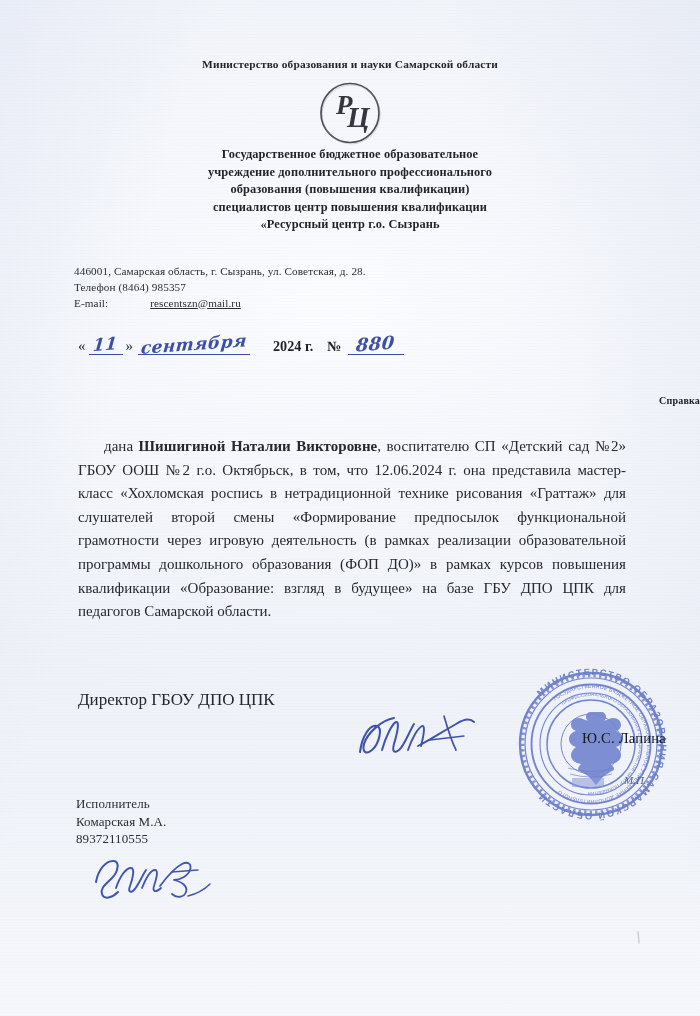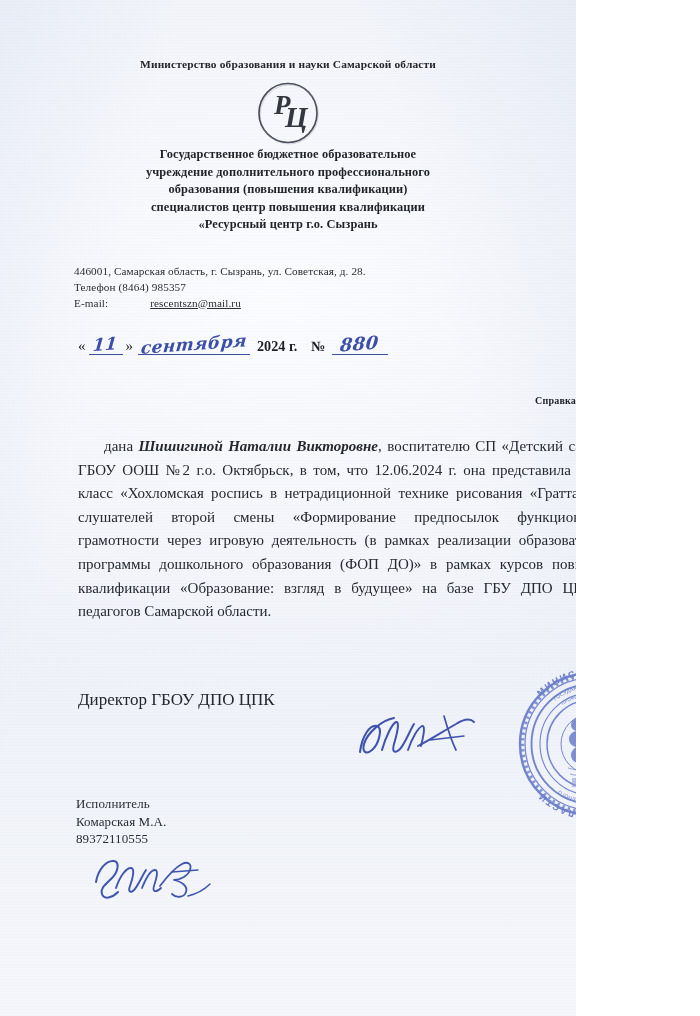--- a/index.html
+++ b/index.html
@@ -9,21 +9,21 @@
   body {
     width: 700px;
     height: 1016px;
     background: #ffffff;
     font-family: "Liberation Serif", "DejaVu Serif", serif;
     overflow: hidden;
   }
 
   .page {
     position: relative;
-    width: 576px;
+    width: 700px;
     height: 1016px;
     background:
       radial-gradient(ellipse 620px 420px at 48% 30%, #fbfcfe 0%, #f4f6fb 55%, #eef1f8 100%);
     overflow: hidden;
   }
   
   .page::before {
     content: "";
     position: absolute;
     inset: 0;
@@ -126,21 +126,21 @@
     border-bottom: 1.1px solid #3d4f9e;
     text-align: center;
     position: relative;
   }
   .blank.day   { width: 34px; margin: 0 3px; }
   .blank.month { width: 112px; margin: 0 5px; }
   .blank.num   { width: 56px; margin-left: 6px; }
   .blank.day .hw   { font-size: 17px; }
   .blank.month .hw { font-size: 17px; }
   .blank.num .hw   { font-size: 18px; }
-  .dateline .year { font-weight: bold; margin-left: 2px; }
+  .dateline .year { font-weight: bold; margin-left: 18px; }
   .dateline .nosign { font-weight: bold; margin-left: 14px; }
 
   
   .doc-title {
     position: absolute;
     left: 0;
     right: 0;
     top: 395px;
     text-align: right;
     font-weight: bold;
@@ -154,21 +154,21 @@
     left: 78px;
     width: 548px;
     top: 435px;
     font-size: 15px;
     line-height: 23.6px;
     color: #25282f;
     text-align: justify;
     text-indent: 26px;
     letter-spacing: 0.02px;
   }
-  .body-text b { font-weight: bold; font-style: italic; }
+  .body-text b { font-weight: bold; }
 
   
   .sig-block {
     position: absolute;
     left: 78px;
     top: 690px;
     font-size: 17px;
     line-height: 20.4px;
     color: #24272e;
   }

